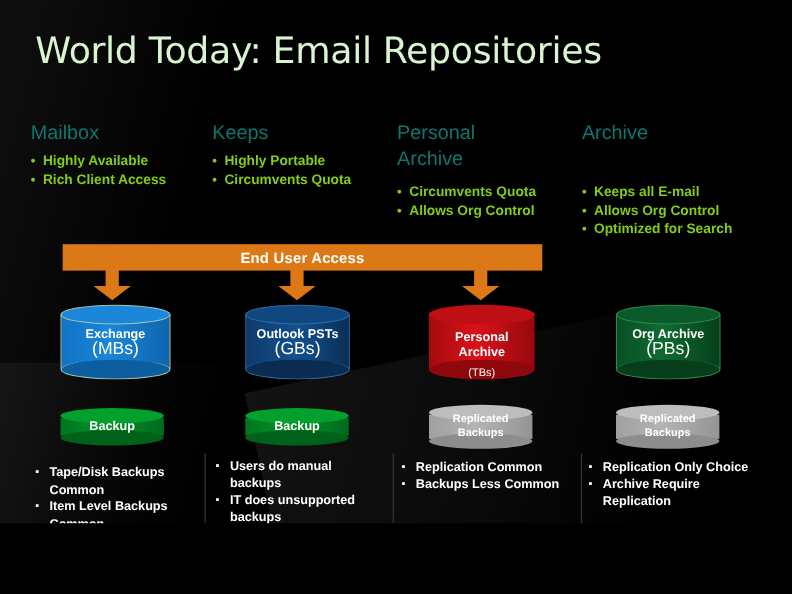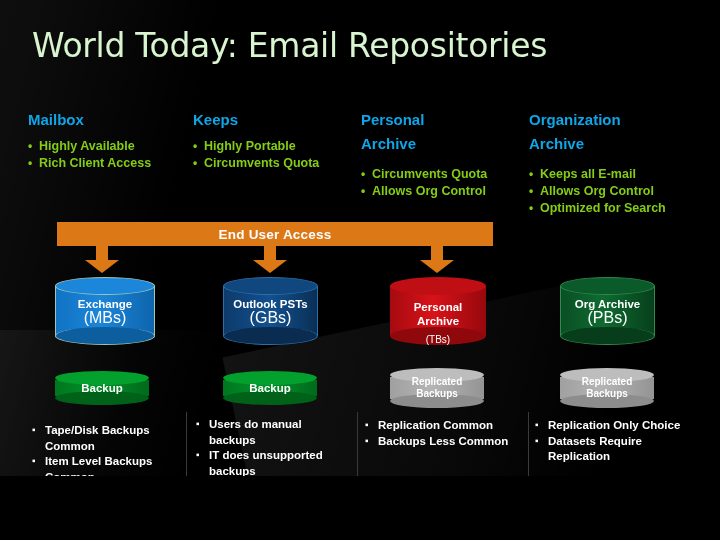--- a/index.html
+++ b/index.html
@@ -66,23 +66,23 @@
     font-weight: 400;
     letter-spacing: -0.3px;
     color: #d9f5cf;
     font-family: "DejaVu Sans", sans-serif;
     white-space: nowrap;
   }
 
   
   .col-head {
     position: absolute;
-    color: #0ea5e9;
-    font-size: 15px;
-    font-weight: bold;
+    color: #0f766e;
+    font-size: 18px;
+    font-weight: normal;
     line-height: 24px;
   }
   .col-bullets {
     position: absolute;
     color: #84cc16;
     font-size: 12.5px;
     line-height: 17px;
     font-weight: bold;
   }
   .col-bullets .b {
@@ -256,21 +256,20 @@
   <div class="col-head" style="left:361px; top:108px;">
     <div>Personal</div>
     <div>Archive</div>
   </div>
   <div class="col-bullets" style="left:359px; top:166px;">
     <span class="b">Circumvents Quota</span>
     <span class="b">Allows Org Control</span>
   </div>
 
   <div class="col-head" style="left:529px; top:108px;">
-    <div>Organization</div>
     <div>Archive</div>
   </div>
   <div class="col-bullets" style="left:527px; top:166px;">
     <span class="b">Keeps all E-mail</span>
     <span class="b">Allows Org Control</span>
     <span class="b">Optimized for Search</span>
   </div>
 
   <div class="banner">
     <span>End User Access</span>
@@ -382,19 +381,19 @@
     <span class="b">IT does unsupported backups</span>
   </div>
 
   <div class="bot-bullets" style="left:365px; top:418px; width:158px;">
     <span class="b">Replication Common</span>
     <span class="b">Backups Less Common</span>
   </div>
 
   <div class="bot-bullets" style="left:535px; top:418px; width:165px;">
     <span class="b">Replication Only Choice</span>
-    <span class="b">Datasets Require Replication</span>
+    <span class="b">Archive Require Replication</span>
   </div>
 
   <div class="green-band"></div>
   <div class="green-hatch"></div>
 
 </div>
 
 </body></html>

